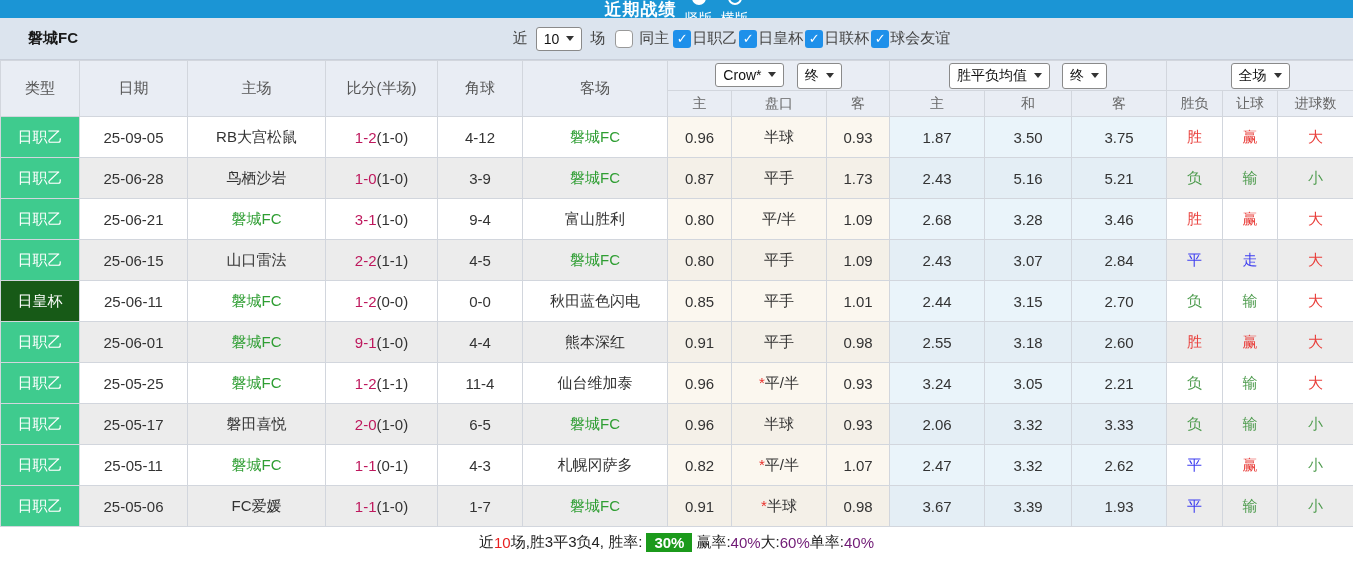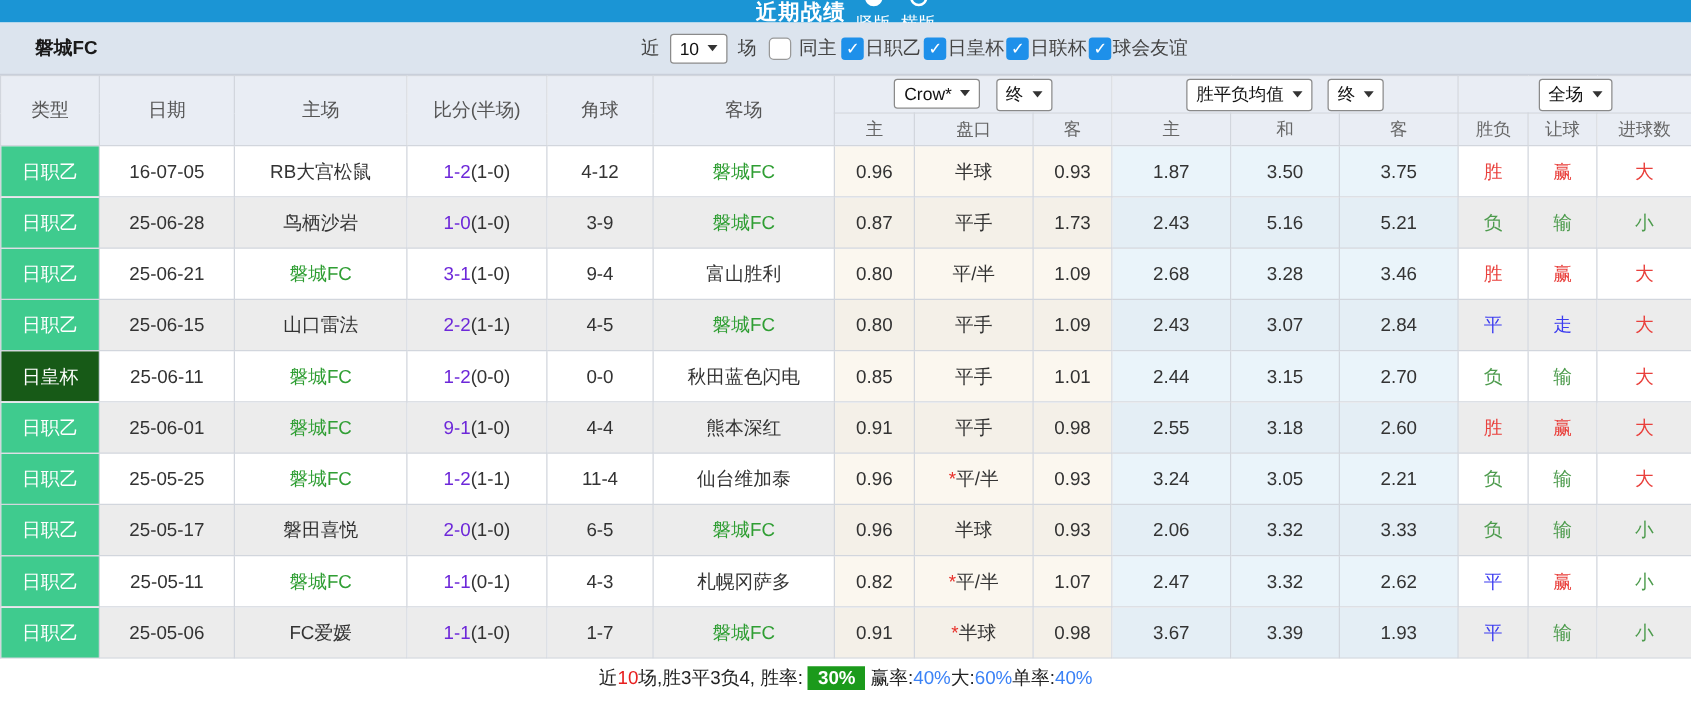--- a/index.html
+++ b/index.html
@@ -35,31 +35,31 @@
   tbody tr { height:41px; font-size:15px; color:#333; }
   tbody tr.r-odd td { background:#fff; }
   tbody tr.r-even td { background:#ececec; }
   tbody tr.r-odd td.col-asian { background:#fbf7ef; }
   tbody tr.r-even td.col-asian { background:#f4f0e8; }
   tbody tr.r-odd td.col-euro { background:#eaf4fa; }
   tbody tr.r-even td.col-euro { background:#e4eef5; }
   td.c-league { background:#3fcb8e !important; color:#fff; }
   td.c-league-dark { background:#175a17 !important; color:#fff; }
   .team-self { color:#2f9e33; }
-  .score { color:#6d28d9; }
+  .score { color:#be185d; }
   .half { color:#333; }
   .star { color:#e8302a; }
   .t-red { color:#e9403c; }
   .t-green { color:#4d9b4d; }
   .t-blue { color:#3c3cf0; }
 
   
   .footer { height:31px; display:flex; align-items:center; justify-content:center; font-size:15px; color:#222; background:#fff; }
   .footer .f-red { color:#e82020; }
-  .footer .f-blue { color:#3b82f6; }
+  .footer .f-blue { color:#701a75; }
   .footer .badge { background:#1b9a1b; color:#fff; padding:1px 8px; margin:0 4px; font-weight:bold; }
 </style>
 </head>
 <body>
 
 <div class="page">
 
   <div class="topbar">
     <span class="title">近期战绩</span>
     <span class="radio-opt">
@@ -165,21 +165,21 @@
         <th>和</th>
         <th>客</th>
         <th>胜负</th>
         <th>让球</th>
         <th>进球数</th>
       </tr>
     </thead>
     <tbody id="rows">
         <tr class="r-odd">
           <td class="c-league">日职乙</td>
-          <td>16-07-05</td>
+          <td>25-09-05</td>
           <td>RB大宫松鼠</td>
           <td><span class="score">1-2</span><span class="half">(1-0)</span></td>
           <td>4-12</td>
           <td class="team-self">磐城FC</td>
           <td class="col-asian">0.96</td>
           <td class="col-asian">半球</td>
           <td class="col-asian">0.93</td>
           <td class="col-euro">1.87</td>
           <td class="col-euro">3.50</td>
           <td class="col-euro">3.75</td>

